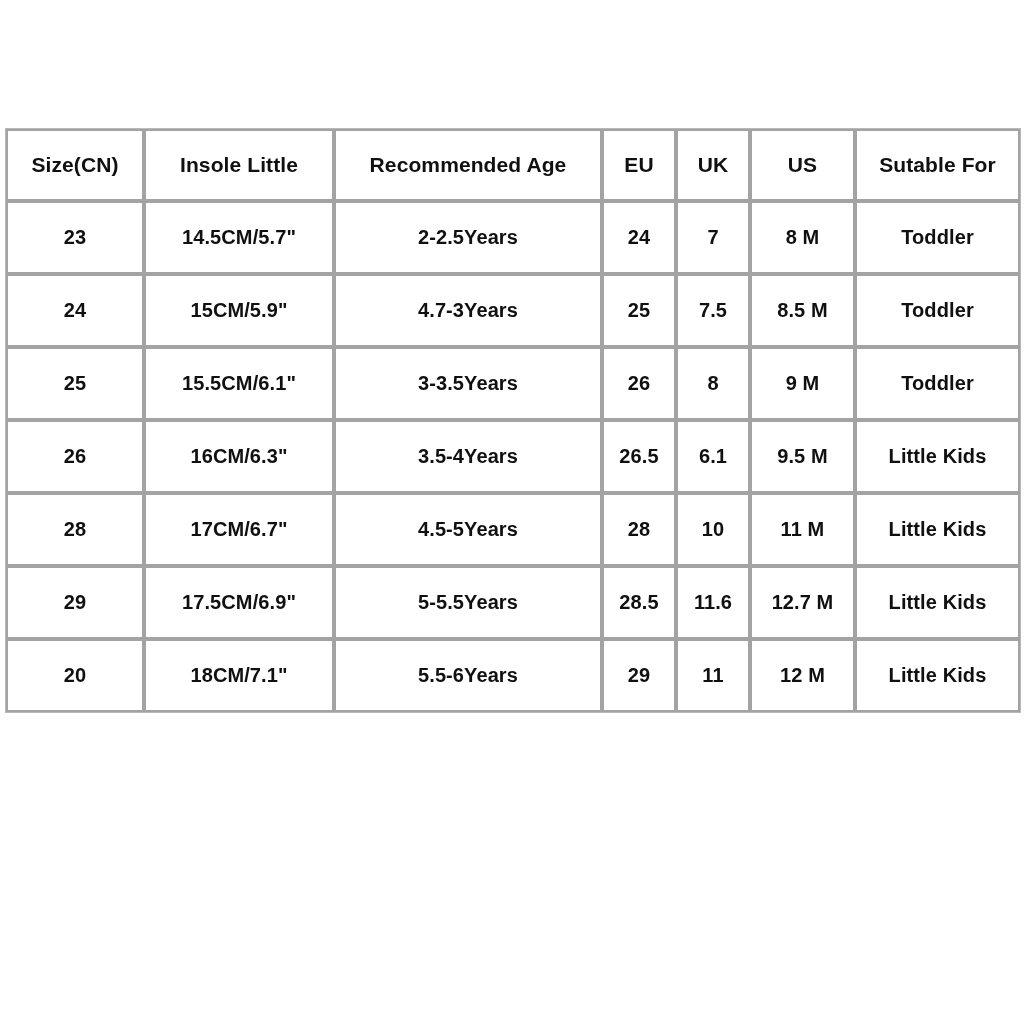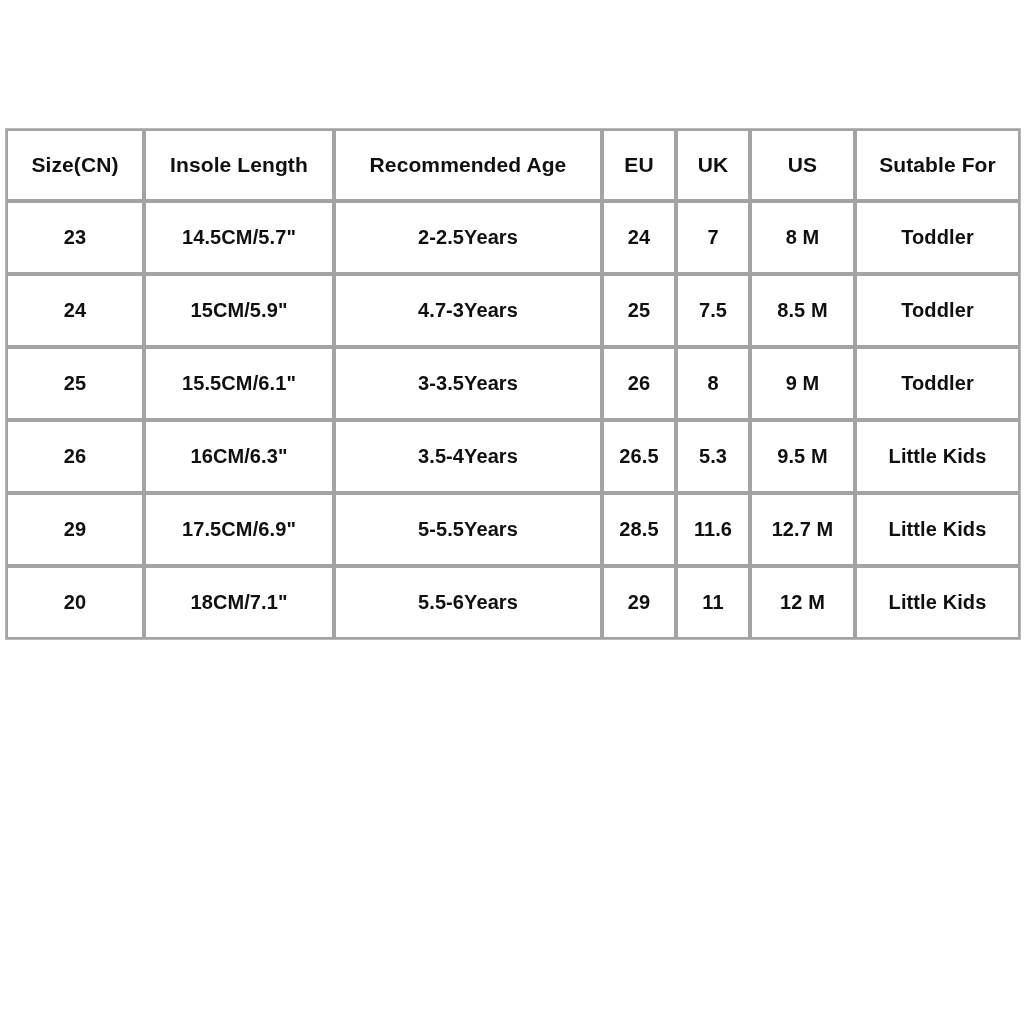--- a/index.html
+++ b/index.html
@@ -91,21 +91,21 @@
         <col class="c-insole">
         <col class="c-age">
         <col class="c-eu">
         <col class="c-uk">
         <col class="c-us">
         <col class="c-suit">
       </colgroup>
       <thead>
         <tr>
           <th>Size(CN)</th>
-          <th>Insole Length</th>
+          <th>Insole Little</th>
           <th>Recommended Age</th>
           <th>EU</th>
           <th>UK</th>
           <th>US</th>
           <th>Sutable For</th>
         </tr>
       </thead>
       <tbody>
         <tr>
           <td>23</td>
@@ -132,22 +132,31 @@
           <td>26</td>
           <td>8</td>
           <td>9 M</td>
           <td>Toddler</td>
         </tr>
         <tr>
           <td>26</td>
           <td>16CM/6.3"</td>
           <td>3.5-4Years</td>
           <td>26.5</td>
-          <td>5.3</td>
+          <td>6.1</td>
           <td>9.5 M</td>
+          <td>Little Kids</td>
+        </tr>
+        <tr>
+          <td>28</td>
+          <td>17CM/6.7"</td>
+          <td>4.5-5Years</td>
+          <td>28</td>
+          <td>10</td>
+          <td>11 M</td>
           <td>Little Kids</td>
         </tr>
         <tr>
           <td>29</td>
           <td>17.5CM/6.9"</td>
           <td>5-5.5Years</td>
           <td>28.5</td>
           <td>11.6</td>
           <td>12.7 M</td>
           <td>Little Kids</td>

